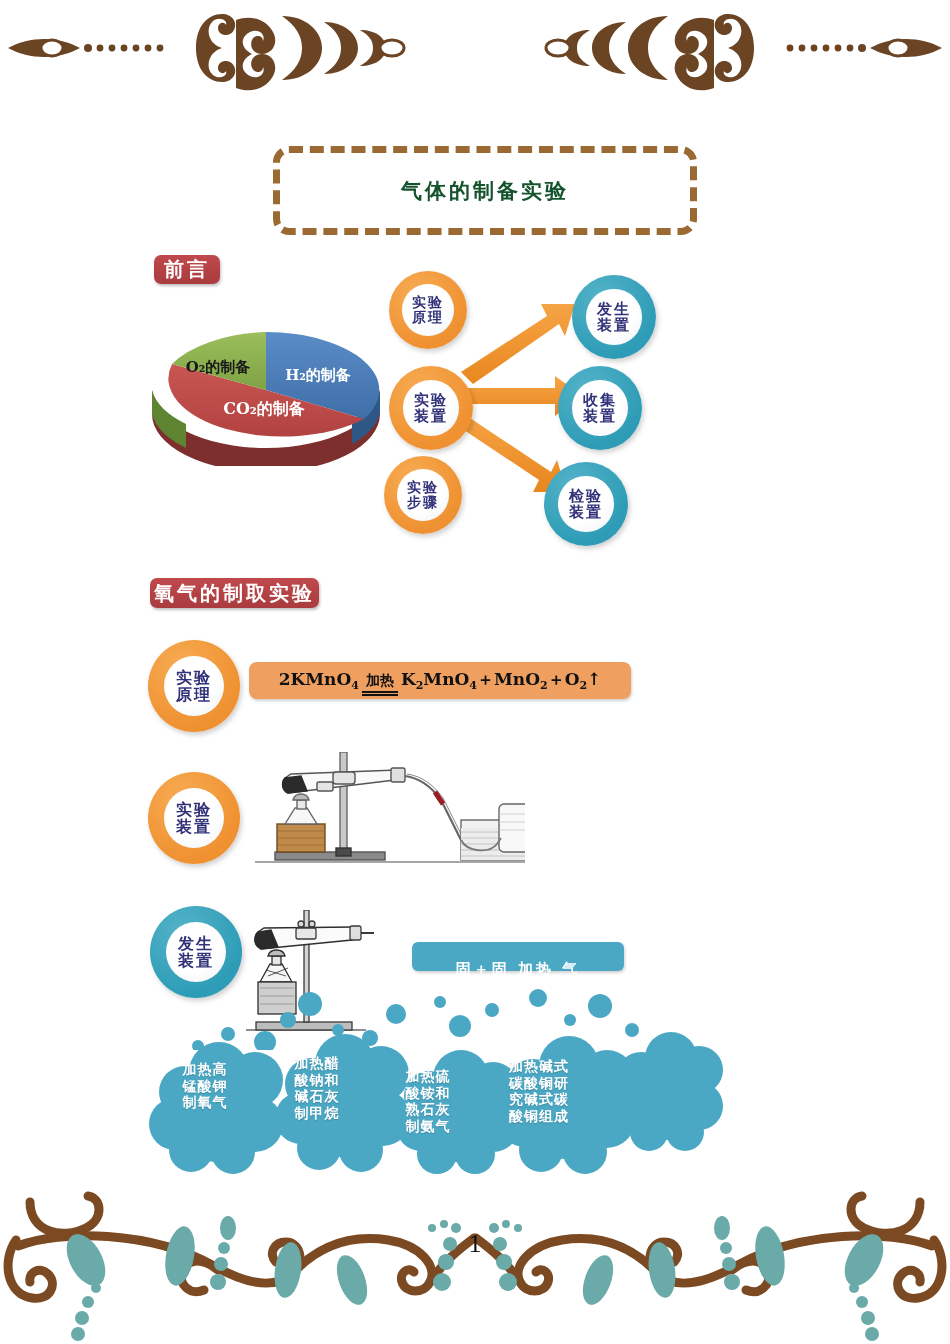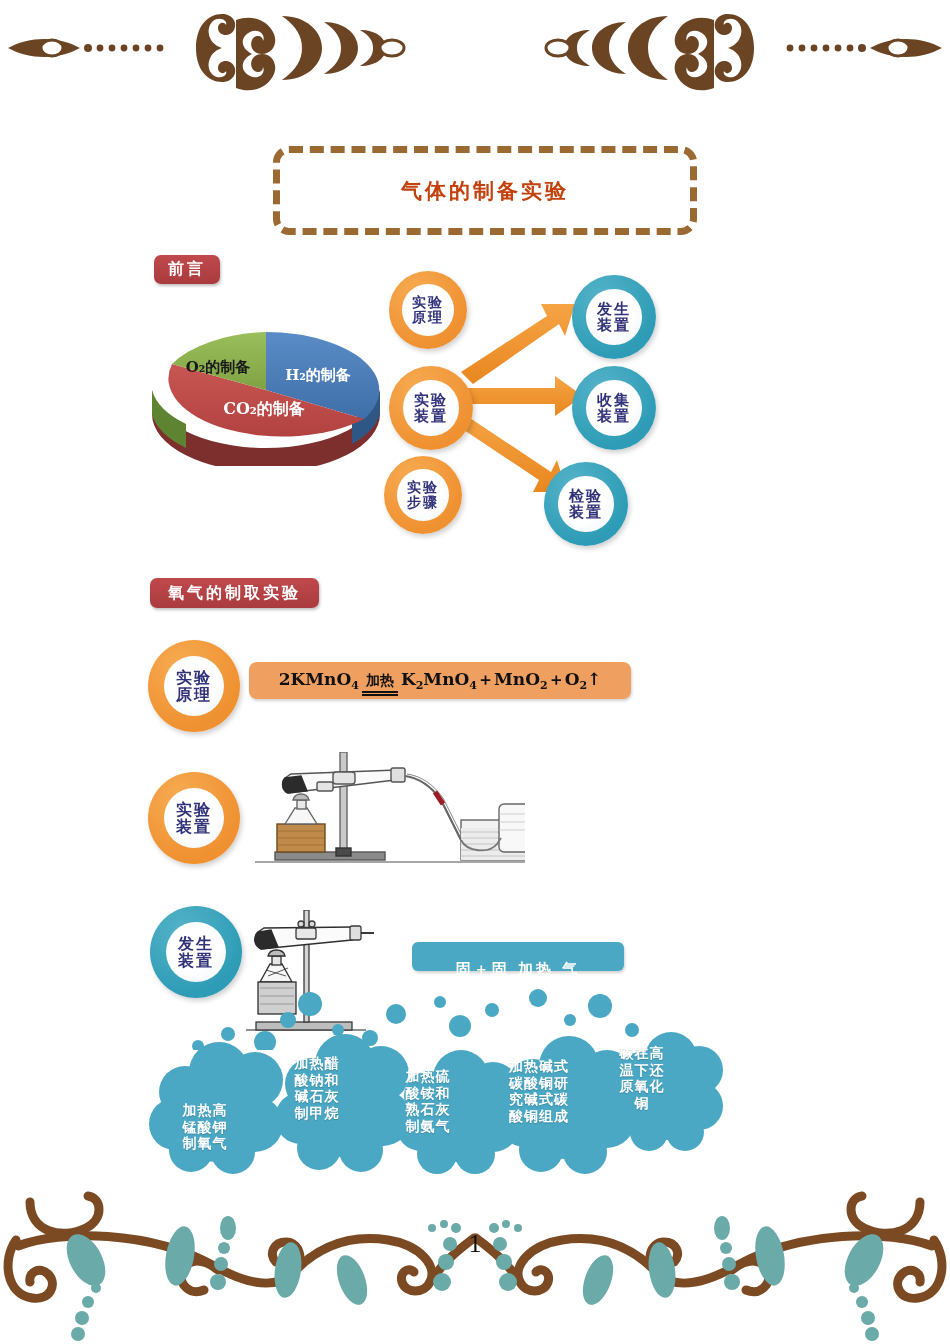--- a/index.html
+++ b/index.html
@@ -23,32 +23,32 @@
   .logo-cn{font-size:30px;font-weight:bold;color:#c42a2d;letter-spacing:1px;line-height:1;
            font-family:"DejaVu Sans","Liberation Sans",sans-serif;}
 
   
   .title-box{
     position:absolute;left:273px;top:146px;width:410px;height:75px;
     border:7px dashed #9b6a33;border-radius:16px;
     display:flex;align-items:center;justify-content:center;
   }
   .title-text{
-    font-size:21px;font-weight:bold;color:#c2410c;letter-spacing:3px;
+    font-size:21px;font-weight:bold;color:#14532d;letter-spacing:3px;
     font-family:"DejaVu Serif","Liberation Serif",serif;
     text-align:right;
   }
 
   
   .badge{
     position:absolute;
     background:linear-gradient(#c0494c,#a93b3e);
     border-radius:7px;color:#fff;font-weight:bold;
     display:flex;align-items:center;justify-content:center;
-    letter-spacing:3px;font-size:16px;
+    letter-spacing:3px;font-size:20px;
     box-shadow:1px 2px 3px rgba(0,0,0,.25);
     font-family:"DejaVu Serif","Liberation Serif",serif;
   }
   #badge-preface{left:154px;top:255px;width:66px;height:29px;}
   #badge-oxygen{left:150px;top:578px;width:169px;height:30px;}
 
   
   .pie-wrap{position:absolute;left:146px;top:318px;width:240px;height:148px;}
 
   
@@ -73,21 +73,21 @@
   .c-sm .lbl{font-size:14px;}
   .c-md{width:84px;height:84px;}
   .c-md .lbl{font-size:15px;}
   .c-lg{width:92px;height:92px;}
   .c-lg .lbl{font-size:16px;}
 
   #c-principle{left:389px;top:271px;}
   #c-apparatus{left:389px;top:366px;}
   #c-steps{left:384px;top:456px;}
   #c-gen{left:572px;top:275px;}
-  #c-collect{left:572px;top:366px;}
+  #c-collect{left:558px;top:366px;}
   #c-test{left:544px;top:462px;}
   #c-principle2{left:148px;top:640px;}
   #c-apparatus2{left:148px;top:772px;}
   #c-gen2{left:150px;top:906px;}
 
   .arrows{position:absolute;left:455px;top:290px;}
 
   
   .eq-bar{
     position:absolute;left:249px;top:662px;width:382px;height:37px;
@@ -498,21 +498,21 @@
         <circle cx="534" cy="92" r="28"></circle>
           <circle cx="566" cy="86" r="24"></circle>
         <circle cx="524" cy="66" r="30"></circle>
           <circle cx="554" cy="68" r="26"></circle>
         <circle cx="516" cy="112" r="19"></circle>
           <circle cx="552" cy="112" r="19"></circle>
       </g>
     </g>
   </svg>
 
-  <div class="cloud-label" style="left:155px;top:1102px;width:100px;">
+  <div class="cloud-label" style="left:155px;top:1061px;width:100px;">
     <div>加热高</div>
     <div>锰酸钾</div>
     <div>制氧气</div>
   </div>
 
   <div class="cloud-label" style="left:385px;top:1068px;width:86px;">
     <div>加热硫</div>
     <div>酸铵和</div>
     <div>熟石灰</div>
     <div>制氨气</div>
@@ -525,26 +525,20 @@
     <div>制甲烷</div>
   </div>
 
   <div class="cloud-label" style="left:487px;top:1058px;width:104px;">
     <div>加热碱式</div>
     <div>碳酸铜研</div>
     <div>究碱式碳</div>
     <div>酸铜组成</div>
   </div>
 
-  <div class="cloud-label" style="left:602px;top:1045px;width:80px;">
-    <div>碳在高</div>
-    <div>温下还</div>
-    <div>原氧化</div>
-    <div>铜</div>
-  </div>
 
   <svg class="footer" width="950" height="160" viewBox="0 0 950 160">
     <g fill="none" stroke="#7b4a22" stroke-width="9" stroke-linecap="round">
       <path d="M30 18 C 30 48, 62 56, 86 44 C 104 35, 102 14, 88 12"></path>
       <path d="M16 56 C 2 76, 6 110, 32 114 C 50 117, 58 100, 48 90 C 40 82, 28 88, 30 98"></path>
       <path d="M18 62 C 60 46, 150 46, 214 82 C 250 102, 276 104, 292 90 C 306 78, 300 58, 286 58 C 274 58, 268 70, 276 78"></path>
       <path d="M218 86 C 200 72, 186 76, 182 88 C 178 100, 190 112, 204 106"></path>
       <path d="M292 90 C 316 64, 348 50, 388 56 C 420 61, 438 82, 430 98 C 424 110, 406 110, 402 98 C 399 89, 408 82, 414 88"></path>
       <path d="M430 98 C 446 74, 464 62, 474 54"></path>
     </g>

